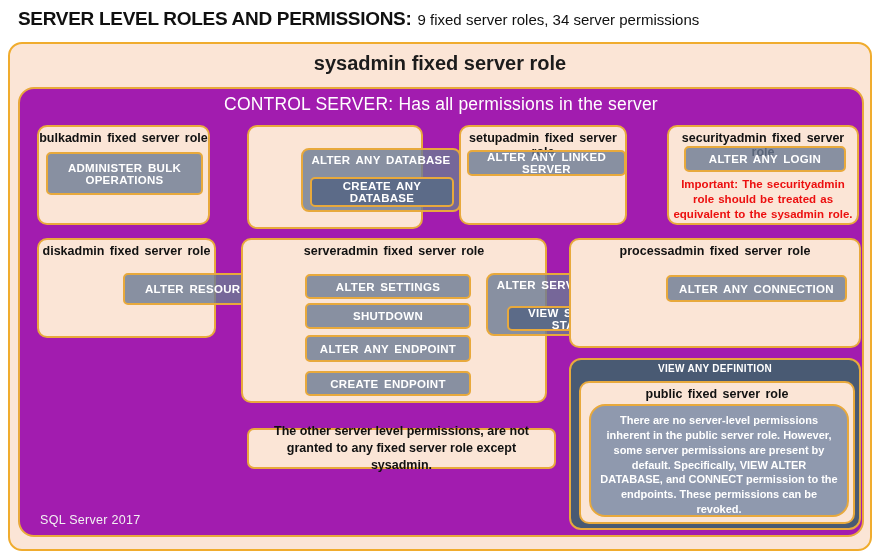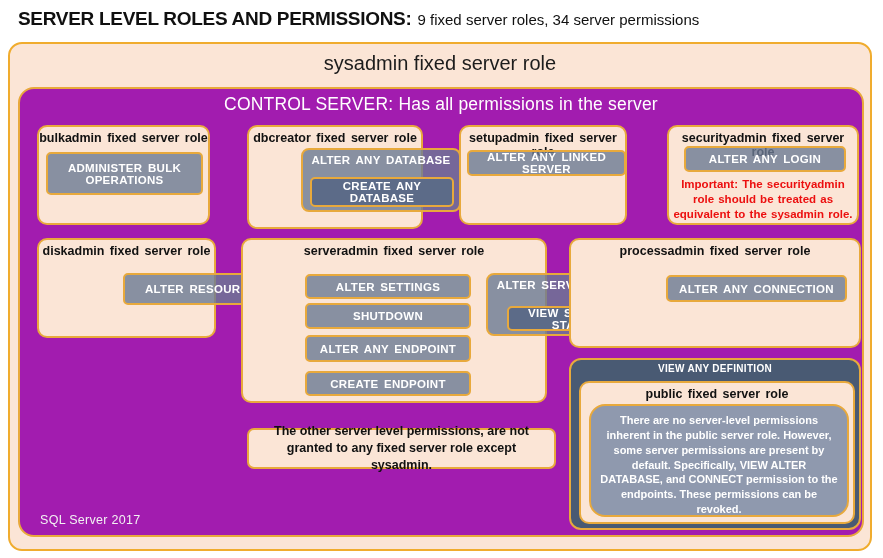--- a/index.html
+++ b/index.html
@@ -10,21 +10,21 @@
   .abs{position:absolute;}
   .page-title{left:18px;top:8px;white-space:nowrap;color:#101010;}
   .page-title .t-bold{font-size:19px;font-weight:700;letter-spacing:-0.3px;}
   .page-title .t-rest{font-size:15px;font-weight:400;margin-left:6px;}
   .sysadmin-box{
     left:8px;top:42px;width:864px;height:509px;
     background:#fbe5d6;border:2px solid #f0ac2e;border-radius:14px;box-sizing:border-box;
   }
   .sysadmin-label{
     left:0;top:8px;width:100%;text-align:center;
-    font-size:20px;color:#1c1c1c;font-weight:400;
+    font-size:20px;color:#1c1c1c;font-weight:700;
   }
   .control-box{
     left:8px;top:43px;width:846px;height:450px;
     background:#a21caf;border:2px solid #e8a93c;border-radius:16px;box-sizing:border-box;
   }
   .control-label{
     left:0;top:5px;width:100%;text-align:center;
     font-size:17.5px;color:#ffffff;font-weight:400;letter-spacing:0.2px;
   }
   .rolebox{
@@ -78,21 +78,20 @@
 
   <div class="abs control-box">
     <div class="abs control-label">CONTROL SERVER: Has all permissions in the server</div>
 
     <div class="abs rolebox" style="left:17px;top:36px;width:173px;height:100px;">
       <div class="roletitle">bulkadmin fixed server role</div>
       <div class="perm" style="left:7px;top:25px;width:157px;height:43px;">ADMINISTER BULK OPERATIONS</div>
     </div>
 
     <div class="abs rolebox" style="left:227px;top:36px;width:176px;height:104px;">
-      <div class="roletitle">dbcreator fixed server role</div>
       <div class="perm labeltop container" style="left:8px;top:21px;width:160px;height:64px;margin-left:44px;">
         <span>ALTER ANY DATABASE</span>
         <div class="perm dark" style="left:7px;top:27px;width:144px;height:30px;">CREATE ANY DATABASE</div>
       </div>
     </div>
 
     <div class="abs rolebox" style="left:439px;top:36px;width:168px;height:100px;">
       <div class="roletitle">setupadmin fixed server role</div>
       <div class="perm" style="left:6px;top:23px;width:159px;height:26px;">ALTER ANY LINKED SERVER</div>
     </div>

